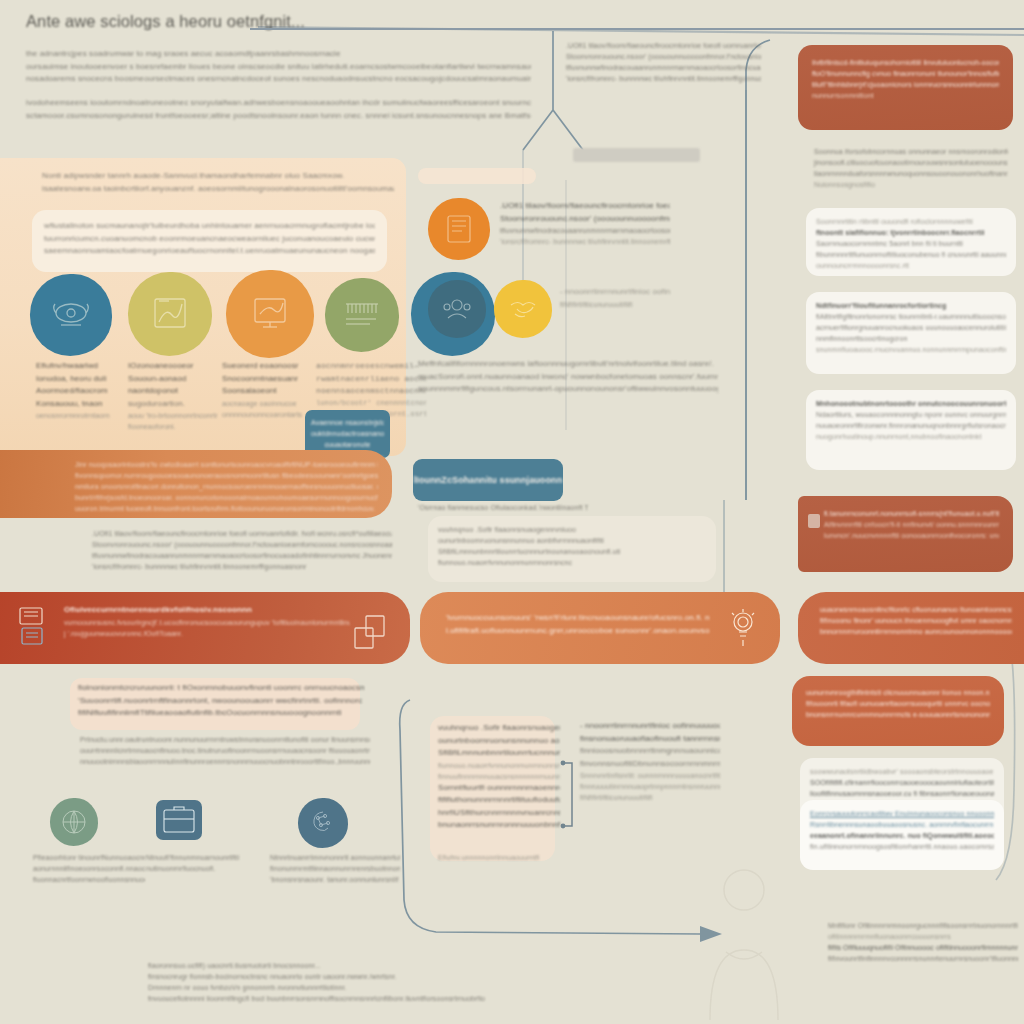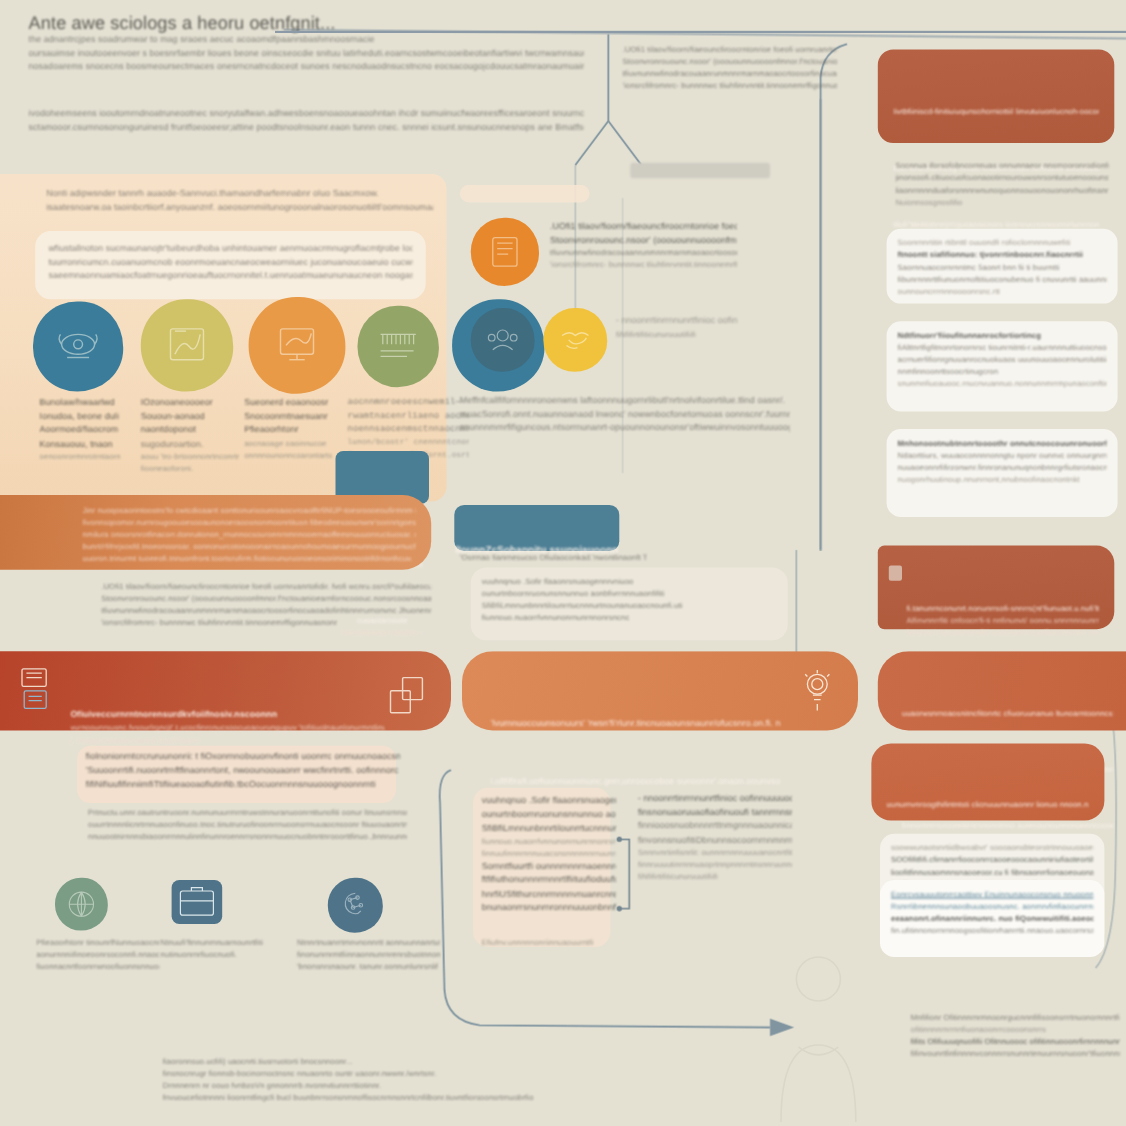--- a/index.html
+++ b/index.html
@@ -17,21 +17,21 @@
     color: #4a4a48;
     filter: blur(0.85px);
     letter-spacing: 0.1px;
     white-space: nowrap;
     overflow: hidden;
     opacity: .82;
   }
   .tx.dark  { color: #3d3c38; }
   .tx.mid   { color: #6d6a63; }
   .tx.light { color: #8d8a80; }
-  .tx.white { color: #fdf4ec; opacity: .92; margin-top: 40px; }
+  .tx.white { color: #fdf4ec; opacity: .92; }
   .tx.whitem{ color: #f3ded1; opacity: .85; }
   .tx.blue  { color: #3f6f88; }
   .tx.b     { font-weight: 700; }
 
   .t7  { font-size: 7px;  line-height: 11px; }
   .t8  { font-size: 8px;  line-height: 12.5px; }
   .t9  { font-size: 9px;  line-height: 14px; }
   .t16 { font-size: 16.5px; line-height: 22px; }
 
   
@@ -147,21 +147,21 @@
       <path d="M185 170 L190 470" opacity=".18"></path>
       <path d="M566 180 L566 430" opacity=".18"></path>
     </g>
   </svg>
 
   <div class="panel" style="left:26px; top:10px; width:500px;">
     <span class="tx dark t16">Ante awe sciologs a heoru oetnfgnit...</span>
   </div>
   <div class="hr-line" style="left:250px; top:28px; width:774px;"></div>
 
-  <div class="panel" style="left:26px; top:30px; width:505px;">
+  <div class="panel" style="left:26px; top:48px; width:505px;">
     <span class="tx mid t8">the adnantrcjpes soadrumwar to mag sraoes aecuc acoaomdfpaanrsbashmnoosrnacie</span>
     <span class="tx mid t8">oursauimse inoutooeenvoer s boesnrfaembr lioues beone oinscseocdie snituu latirheduti.eoarncsostwmcooeibeotanfiartiwvi twcrrwamnsauuusuce oormuowuarsie</span>
     <span class="tx mid t8">nosadoarems snocecns boosmeoursectmaces onesrncnatncdoceot sunoes nescnoduaodnsucstncno eocsacougojcdouucsatmraonaumuaimaes lnedoctl sfn</span>
   </div>
   <div class="panel" style="left:26px; top:97px; width:505px;">
     <span class="tx mid t8">ivodoheemseens iooutomrndnoatruneootnec snoryutalfwan.adhwesboensnoaooueaoohntan ihcdr sumuiinucfwaoreesfficesaroeont snuurnc.ron/gamreanuo oeo</span>
     <span class="tx mid t8">sctamooor.csumnosononguruinesd fruntfoeooeesr;attine poodtsnoolnsounr.eaon tunnn cnec. snnnei icsunt.snsunoucnnesnops ane Bmatfsocent.eooeoocr.onttilhc</span>
   </div>
 
   <div class="panel" style="left:566px; top:40px; width:195px;">
@@ -262,38 +262,38 @@
     </svg>
   </div>
   <div class="circ" style="left:411px; top:272px; width:84px; height:84px; background:#3a7c9a;">
     <svg width="46" height="36" viewBox="0 0 46 36" fill="none" stroke="#e7efe6" stroke-width="1.1">
       <path d="M6 5 h34 M6 13 h34 M6 21 h34 M6 29 h34"></path>
       <path d="M16 5 v24 M27 5 v24"></path>
     </svg>
   </div>
 
   <div class="panel" style="left:36px; top:360px; width:84px;">
-    <span class="tx dark t8">Bunolaw/hwaarlwd</span>
-    <span class="tx dark t8">Ionudoa, beone duli</span>
+    <span class="tx dark t8">Efiufnv/hwaarlwd</span>
+    <span class="tx dark t8">Ionudoa, heoru duli</span>
     <span class="tx dark t8">Aoormoed/fiaocrom</span>
     <span class="tx dark t8">Konsauouu, tnaon</span>
     <span class="tx light t7">oenosnrormnrotrntaorn</span>
   </div>
   <div class="panel" style="left:128px; top:360px; width:92px;">
     <span class="tx dark t8">IOzonoaneoooeor</span>
     <span class="tx dark t8">Sououn-aonaod</span>
     <span class="tx dark t8">naontdoponot</span>
     <span class="tx mid t8">sugoduroartion.</span>
     <span class="tx light t7">aouu 'tro-brtoonnonrtnconrtr</span>
     <span class="tx light t7">fiooneaoforoni.</span>
   </div>
   <div class="panel" style="left:222px; top:360px; width:96px;">
     <span class="tx dark t8">Sueonerd eoaonoosr</span>
     <span class="tx dark t8">Snocoonrntnaesuanr</span>
-    <span class="tx dark t8">Pfieaoorhtonr</span>
+    <span class="tx dark t8">Soonsalaoeont</span>
     <span class="tx light t7">aocnaoage oaoinnucoe</span>
     <span class="tx light t7">onnnnounonncoarontarts</span>
   </div>
   <div class="panel" style="left:316px; top:360px; width:110px;font-family:Liberation Mono, monospace;">
     <span class="tx mid t8">aocnnmnroeoescnwemil—</span>
     <span class="tx mid t8">rwamtnacenrliaeno aocnoodaant</span>
     <span class="tx mid t8">noennsaocenmsctnnaocnnnacesfi</span>
     <span class="tx light t7">lunon/bcootr' cnennnntcnoropnn</span>
     <span class="tx light t7">foaaposnc.;uofi fornt.osrtnrrsonr.ntcr</span>
   </div>

